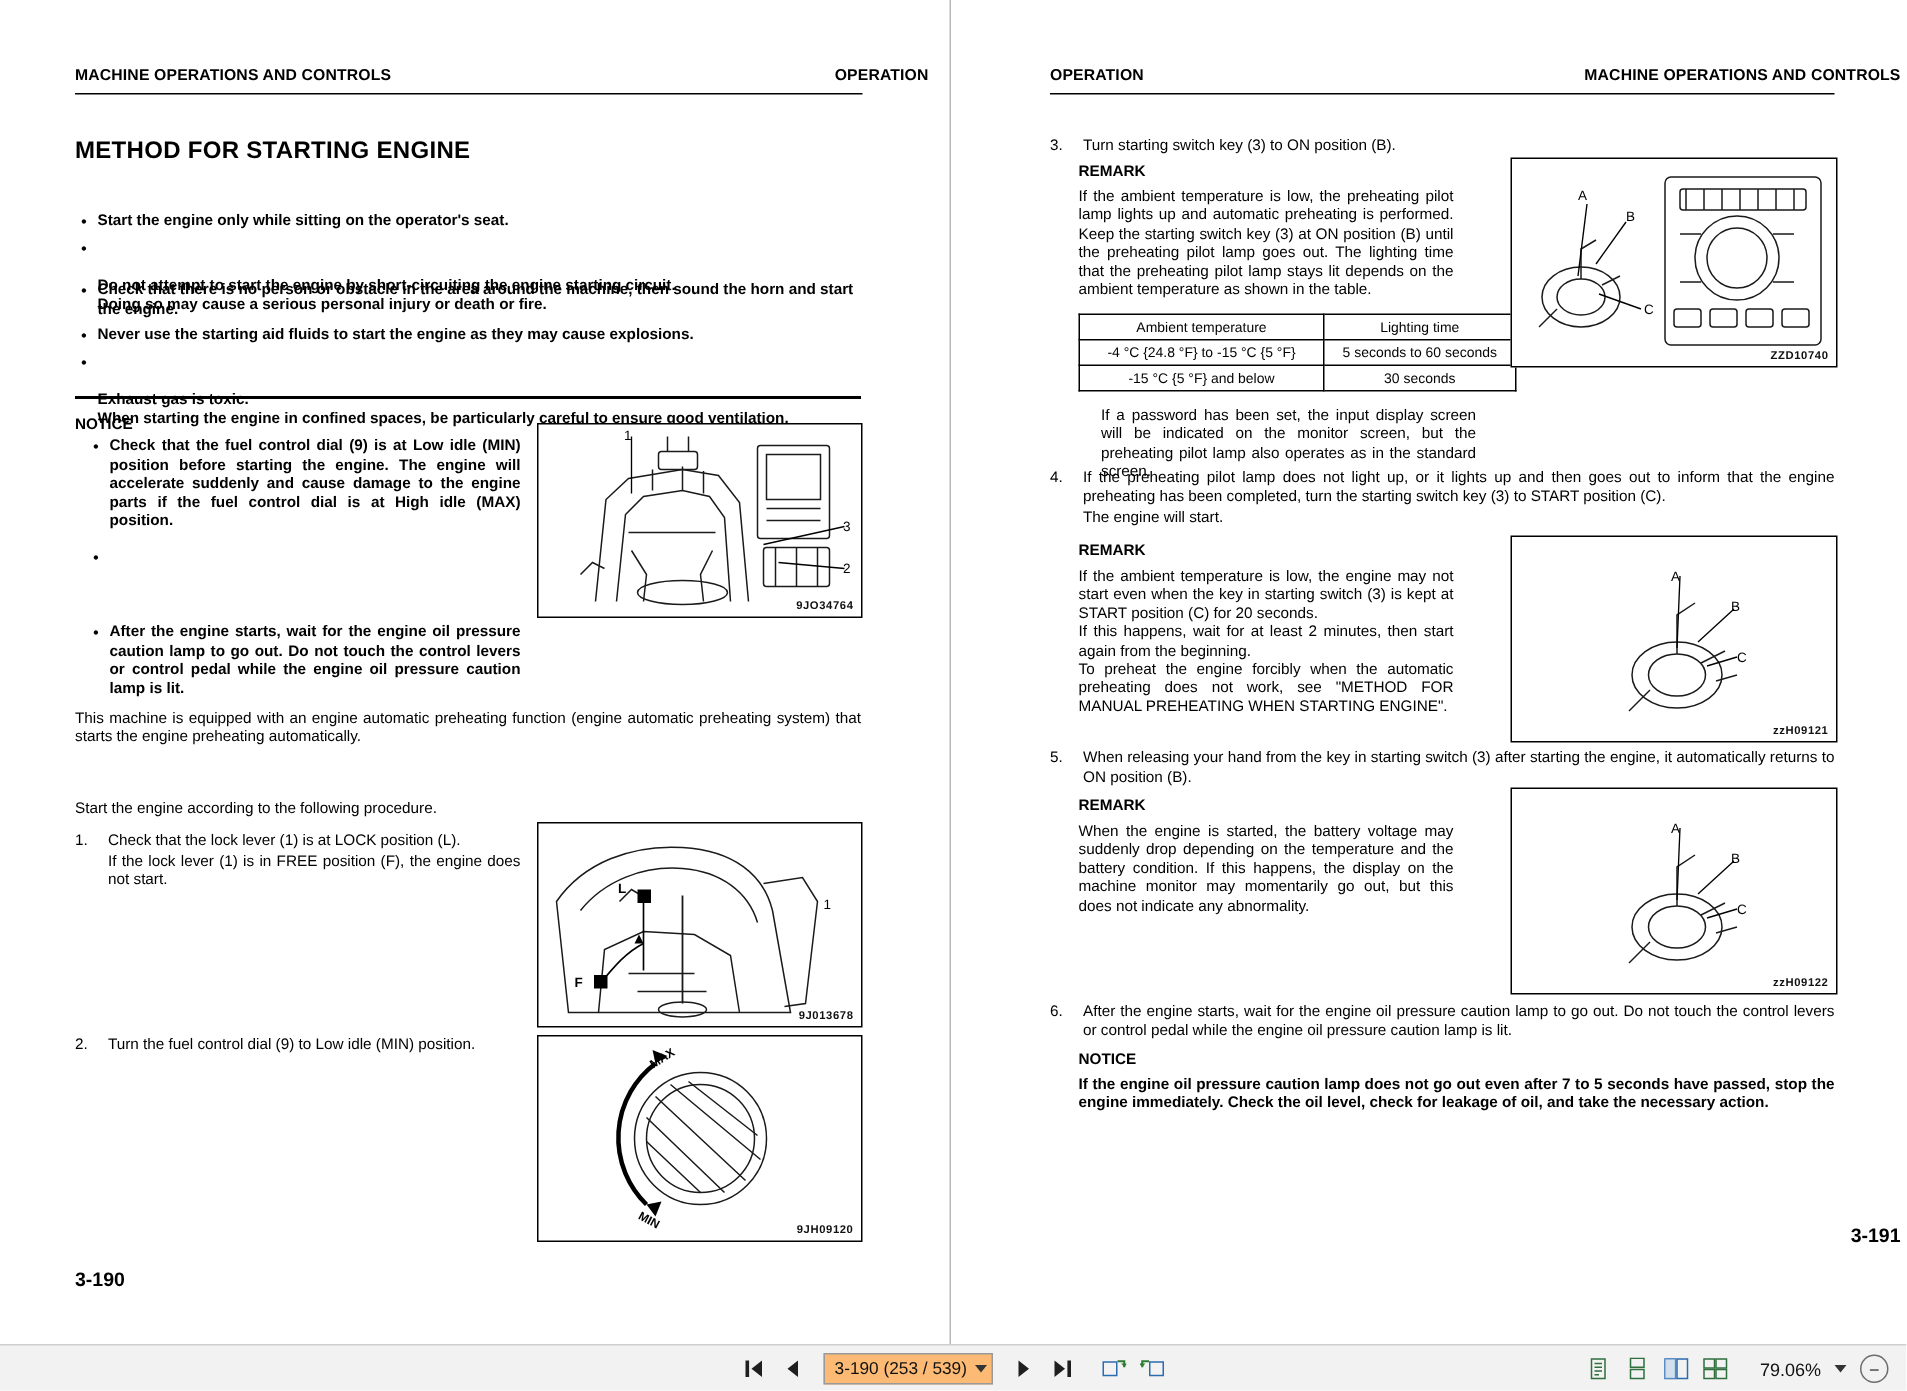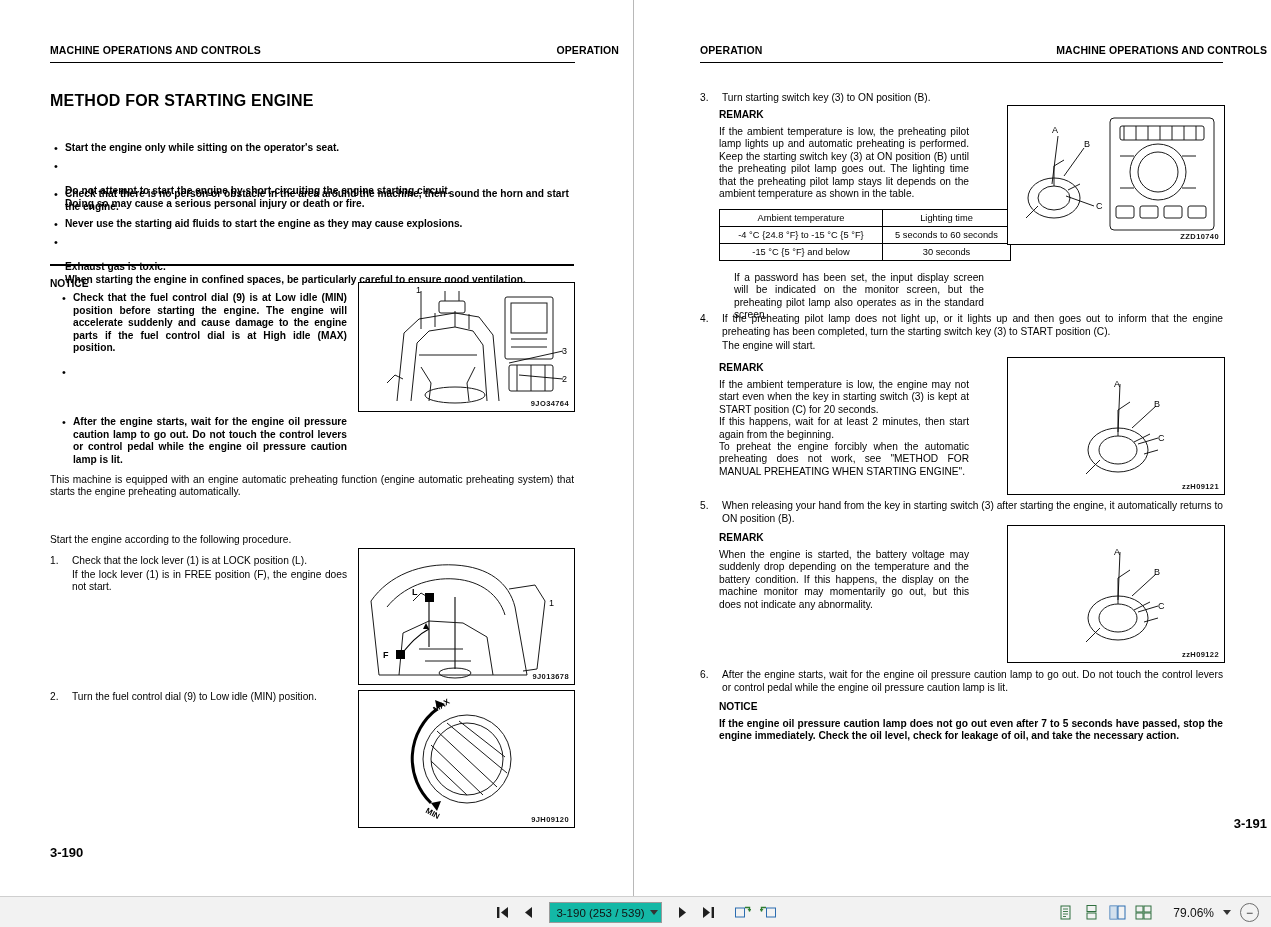--- a/index.html
+++ b/index.html
@@ -49,21 +49,21 @@
   table.tbl td{border:1px solid #000;padding:3px 4px;text-align:center;vertical-align:middle;}
 
   
   .pnum{position:absolute;font-size:13px;font-weight:bold;}
 
   
   .toolbar{position:absolute;left:0;top:896px;width:1271px;height:31px;background:#f2f2f2;border-top:1px solid #cfcfcf;display:flex;align-items:center;}
   .tb-center{position:absolute;left:0;right:0;display:flex;align-items:center;justify-content:center;gap:7px;}
   .tb-right{position:absolute;right:12px;display:flex;align-items:center;gap:9px;}
   .tbtn{width:19px;height:19px;display:flex;align-items:center;justify-content:center;cursor:pointer;color:#1f1f1f;}
-  .pagebox{display:flex;align-items:center;border:1px solid #9a9a9a;background:#14b8a6;height:19px;padding:0 3px 0 6px;margin:0 4px;}
+  .pagebox{display:flex;align-items:center;border:1px solid #9a9a9a;background:#fdba74;height:19px;padding:0 3px 0 6px;margin:0 4px;}
   .pagebox span{font-size:11.5px;color:#111;white-space:nowrap;}
   .caret{margin-left:5px;border-left:4px solid transparent;border-right:4px solid transparent;border-top:5px solid #333;}
   .zoomtxt{font-size:12px;color:#111;}
   .zoom-caret{border-left:4px solid transparent;border-right:4px solid transparent;border-top:5px solid #333;}
   .circbtn{width:17px;height:17px;border:1px solid #6d6d6d;border-radius:50%;display:flex;align-items:center;justify-content:center;font-size:12px;line-height:1;color:#333;}
   .vicon{width:17px;height:17px;display:flex;align-items:center;justify-content:center;}
   svg{display:block;}
 </style>
 </head>
 <body>

